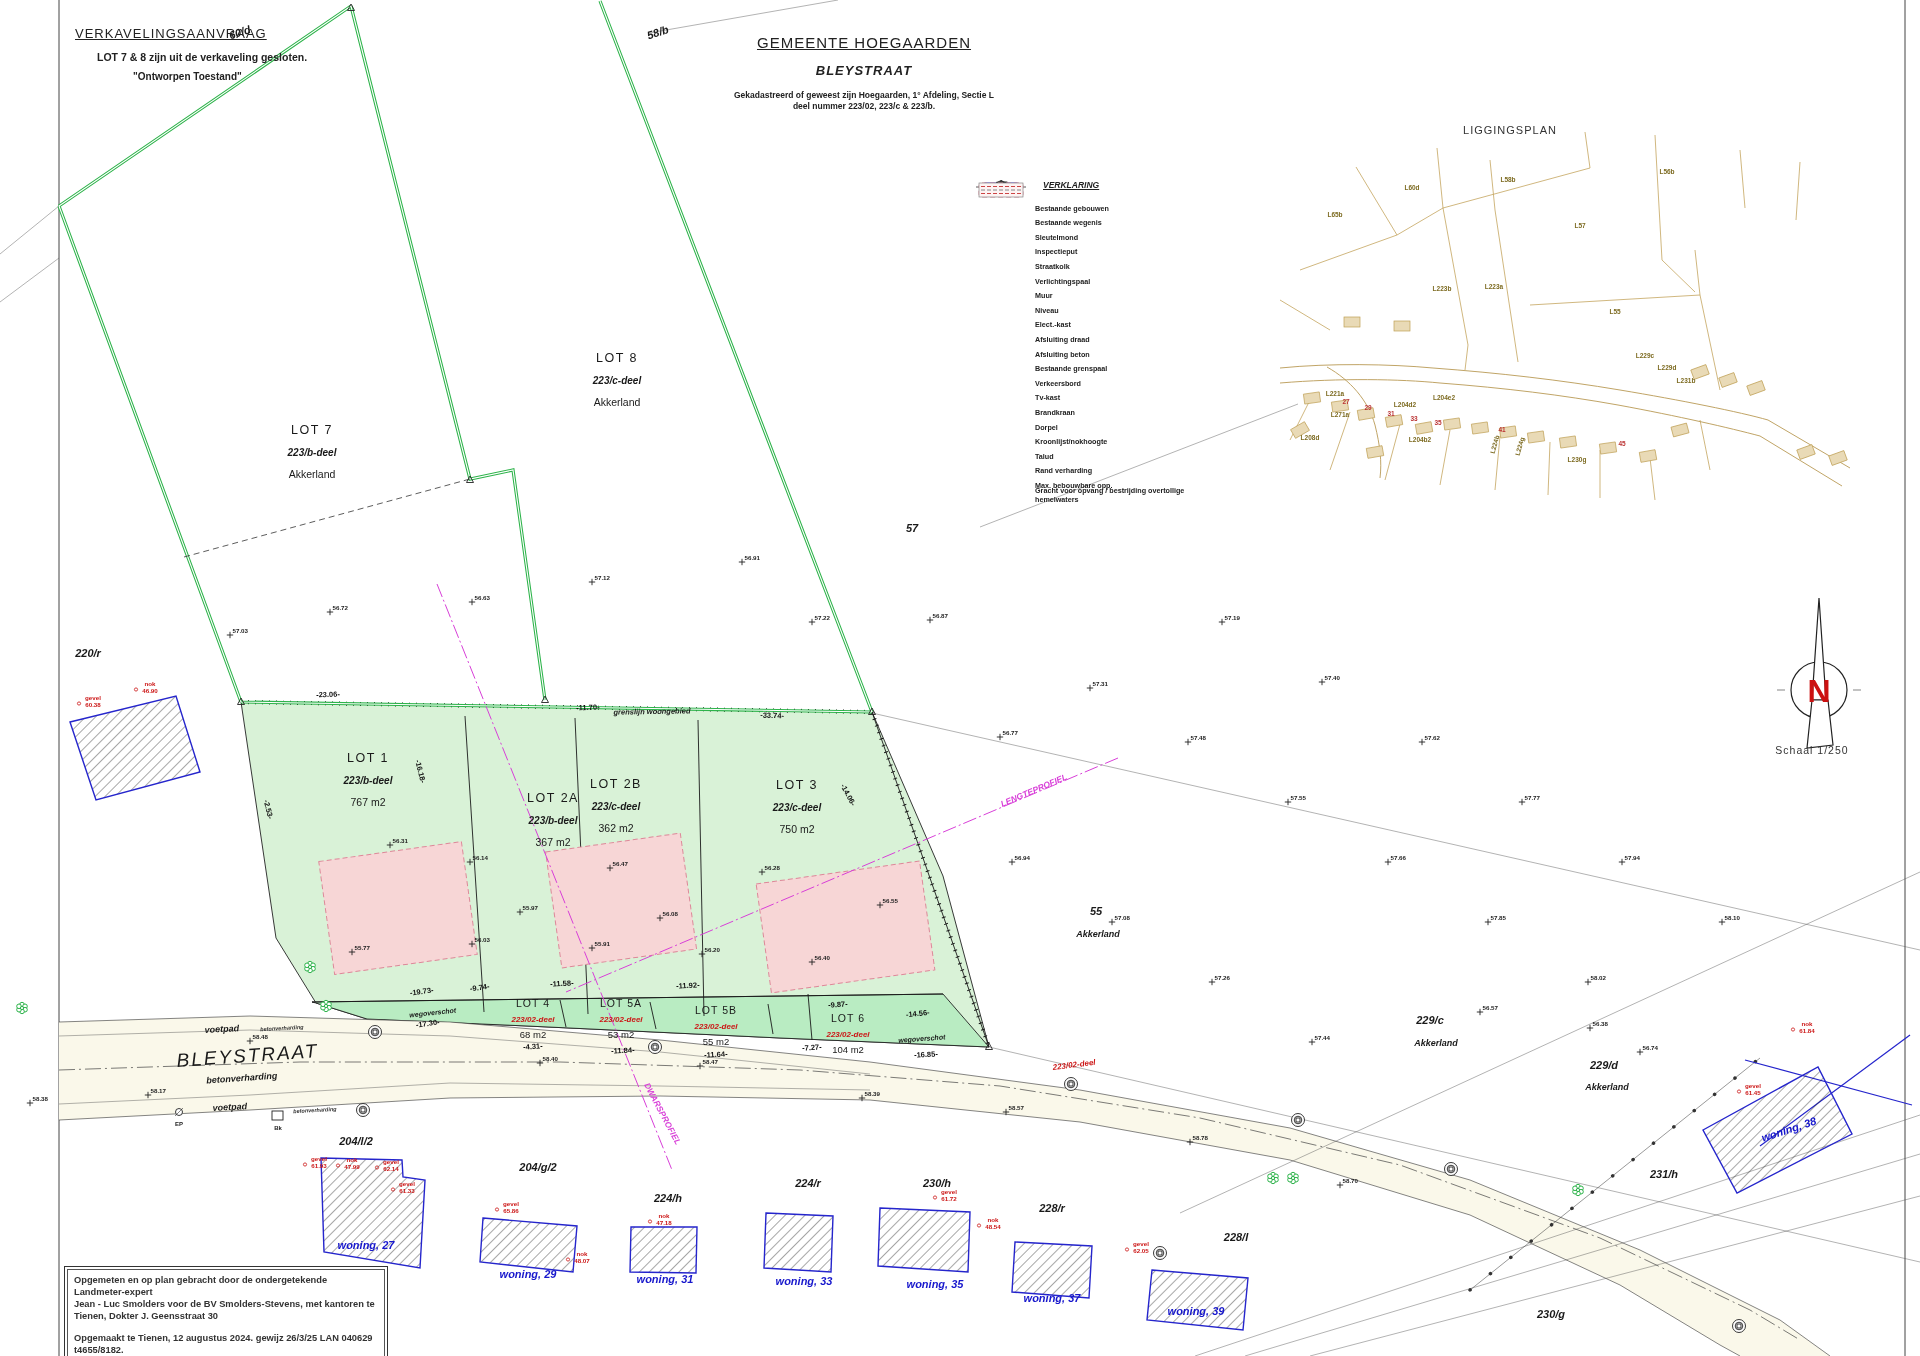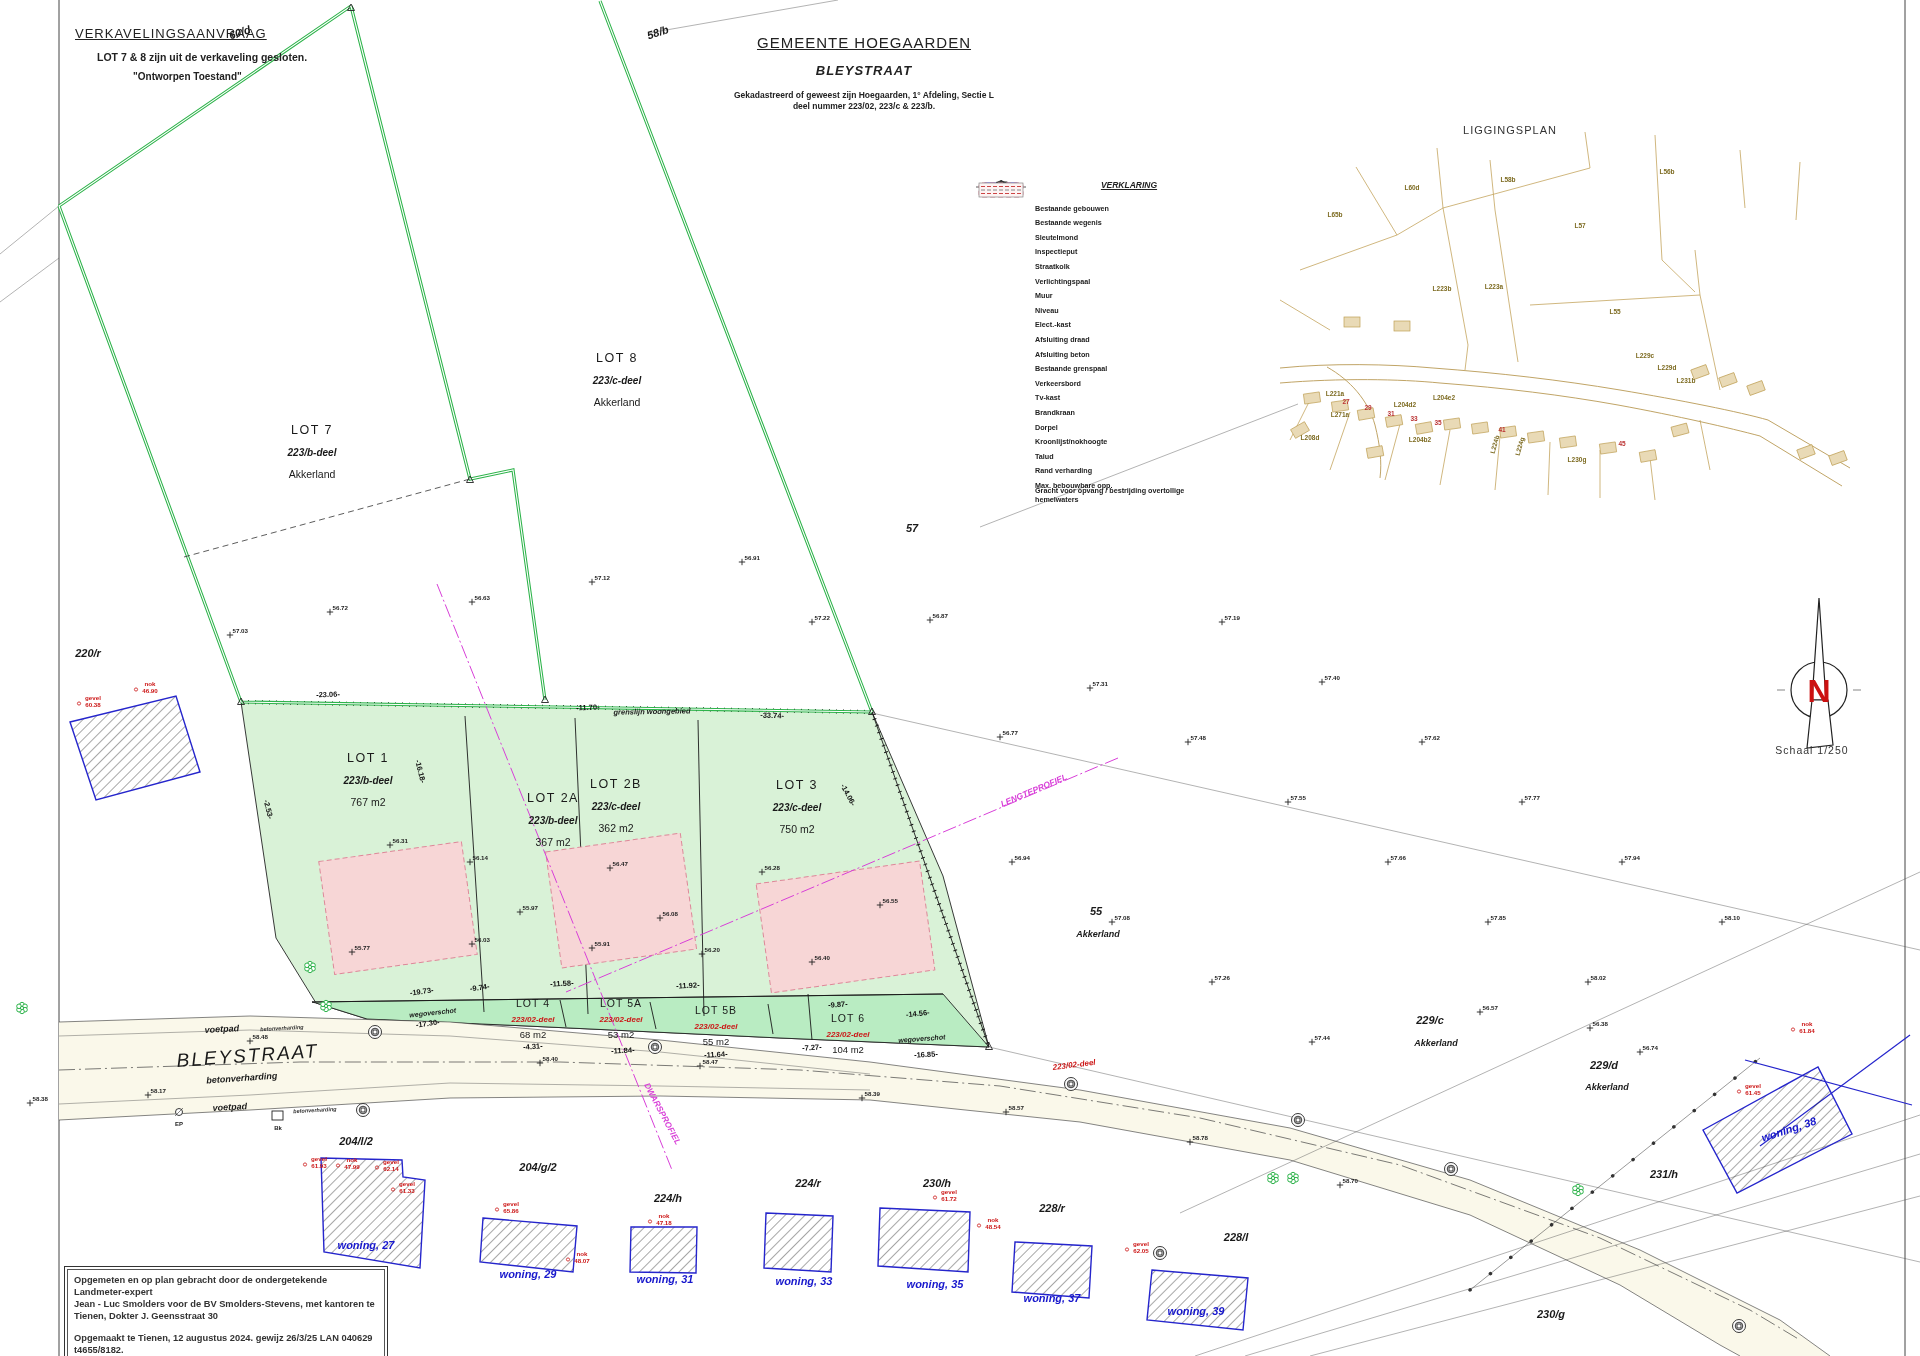--- a/index.html
+++ b/index.html
@@ -65,21 +65,21 @@
   #hdr .h2{font-size:10.5px;font-weight:700;margin:10px 0 0 22px;color:#222;}
   #hdr .h3{font-size:10px;font-weight:700;margin:8px 0 0 58px;color:#222;}
   #ttl{left:714px;top:34px;width:300px;text-align:center;color:#222;}
   #ttl .t1{font-size:15px;letter-spacing:1px;text-decoration:underline;}
   #ttl .t2{font-size:13px;font-style:italic;font-weight:700;margin-top:12px;letter-spacing:1px;}
   #ttl .t3{font-size:8.5px;font-weight:700;margin-top:12px;line-height:1.35;}
   #lig-title{left:1430px;top:124px;width:160px;text-align:center;font-size:11px;
     letter-spacing:1px;color:#333;}
   #legend{left:975px;top:180px;width:240px;}
   #legend .ltit{font:italic 700 8.5px "Liberation Sans",sans-serif;text-decoration:underline;
-    margin:0 0 8px 68px;color:#222;text-align:center;}
+    margin:0 0 8px 68px;color:#222;}
   .lrow{display:flex;align-items:flex-end;height:14.6px;}
   .lrow.gap{margin-top:0;}
   .lsym{width:60px;flex:0 0 60px;display:flex;justify-content:center;}
   .llab{font:700 7.2px "Liberation Sans",sans-serif;color:#222;}
   #attr{left:64px;top:1266px;width:318px;border:1.5px solid #333;padding:2px;}
   #attr .inner{border:0.5px solid #555;padding:4px 6px;font-size:9.3px;font-weight:700;
     color:#333;line-height:1.3;}
   #attr .l4{margin-top:10px;}
   #schaal{left:1752px;top:744px;width:120px;text-align:center;font-size:10.5px;
     letter-spacing:1px;color:#333;}

